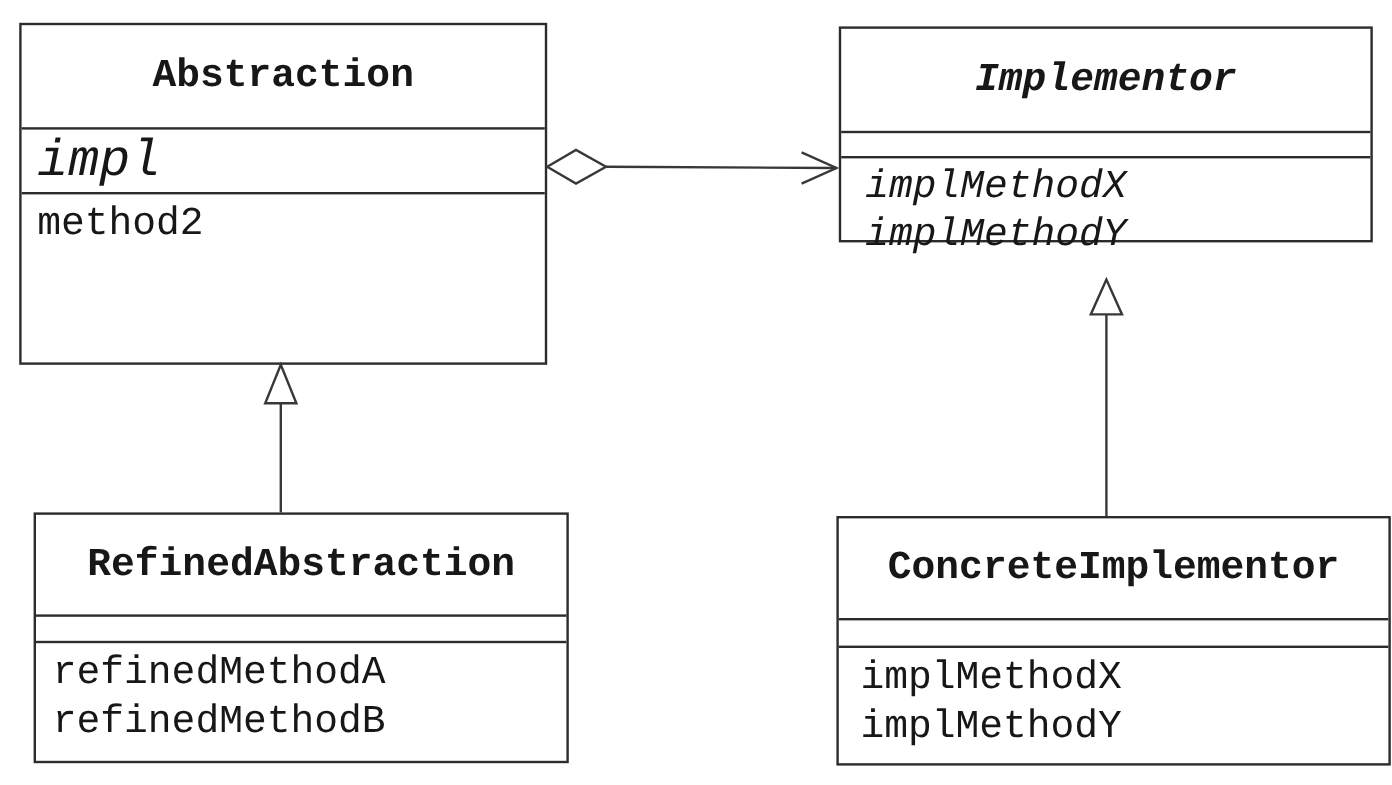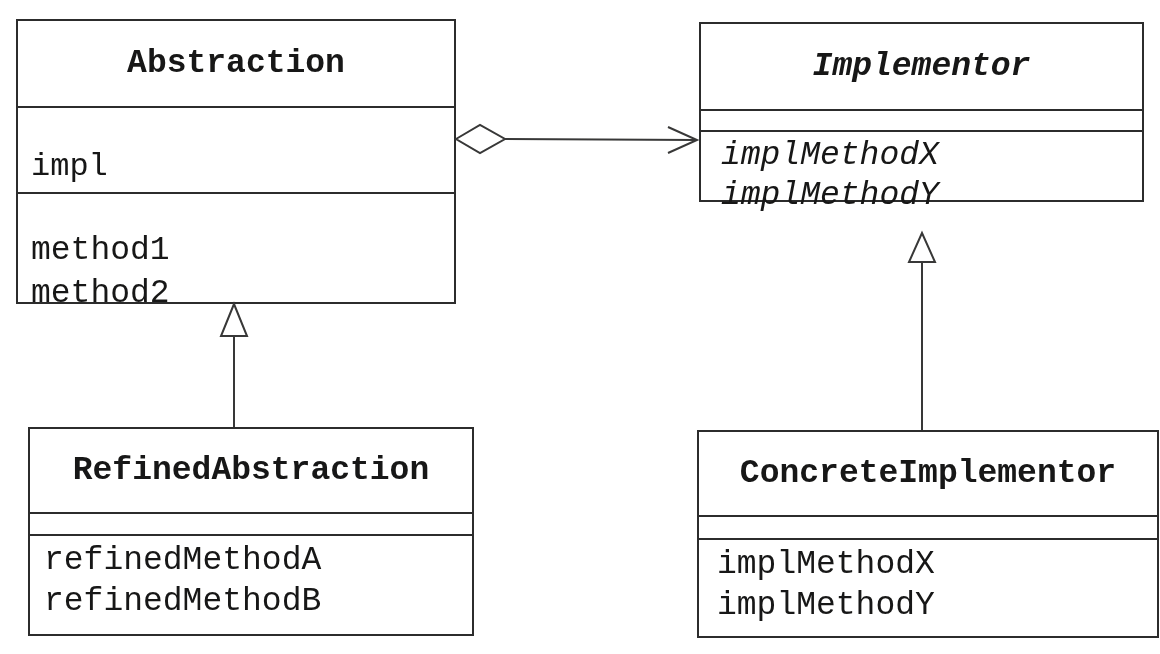--- a/index.html
+++ b/index.html
@@ -34,36 +34,37 @@
     font-weight: bold;
     font-size: 33px;
     letter-spacing: 0px;
     flex: 0 0 auto;
   }
   .cb-attrs {
     box-sizing: border-box;
     border-bottom: 2px solid #2e2e2e;
     display: flex;
     align-items: center;
-    font-size: 32px;
+    font-size: 43px;
     flex: 0 0 auto;
+    font-style: italic;
   }
   .cb-methods {
     box-sizing: border-box;
     flex: 1 1 auto;
     font-size: 33px;
     padding-top: 3px;
   }
   .cb-methods .m-line {
     white-space: pre;
   }
   .italic { font-style: italic; }
 
   
-  #box-abstraction { left: 16px; top: 19px; width: 440px; height: 285px; gap: 32px; }
+  #box-abstraction { left: 16px; top: 19px; width: 440px; height: 285px; }
   #box-abstraction .cb-title   { height: 87px; }
   #box-abstraction .cb-attrs   { height: 54px; padding-left: 13px; }
   #box-abstraction .cb-methods { padding-left: 13px; line-height: 43px; }
 
   
   #box-implementor { left: 699px; top: 22px; width: 445px; height: 180px; }
   #box-implementor .cb-title   { height: 87px; }
   #box-implementor .cb-attrs   { height: 21px; }
   #box-implementor .cb-methods { padding-left: 20px; line-height: 40px; padding-top: 4px; }
 
@@ -91,21 +92,20 @@
 <body>
 
 <div id="stage">
 
   <div class="class-box" id="box-abstraction">
     <div class="cb-title">Abstraction</div>
     <div class="cb-attrs">
       <span class="m-line">impl</span>
     </div>
     <div class="cb-methods">
-      <div class="m-line">method1</div>
       <div class="m-line">method2</div>
     </div>
   </div>
 
   <div class="class-box" id="box-implementor">
     <div class="cb-title italic">Implementor</div>
     <div class="cb-attrs"></div>
     <div class="cb-methods italic">
       <div class="m-line">implMethodX</div>
       <div class="m-line">implMethodY</div>

